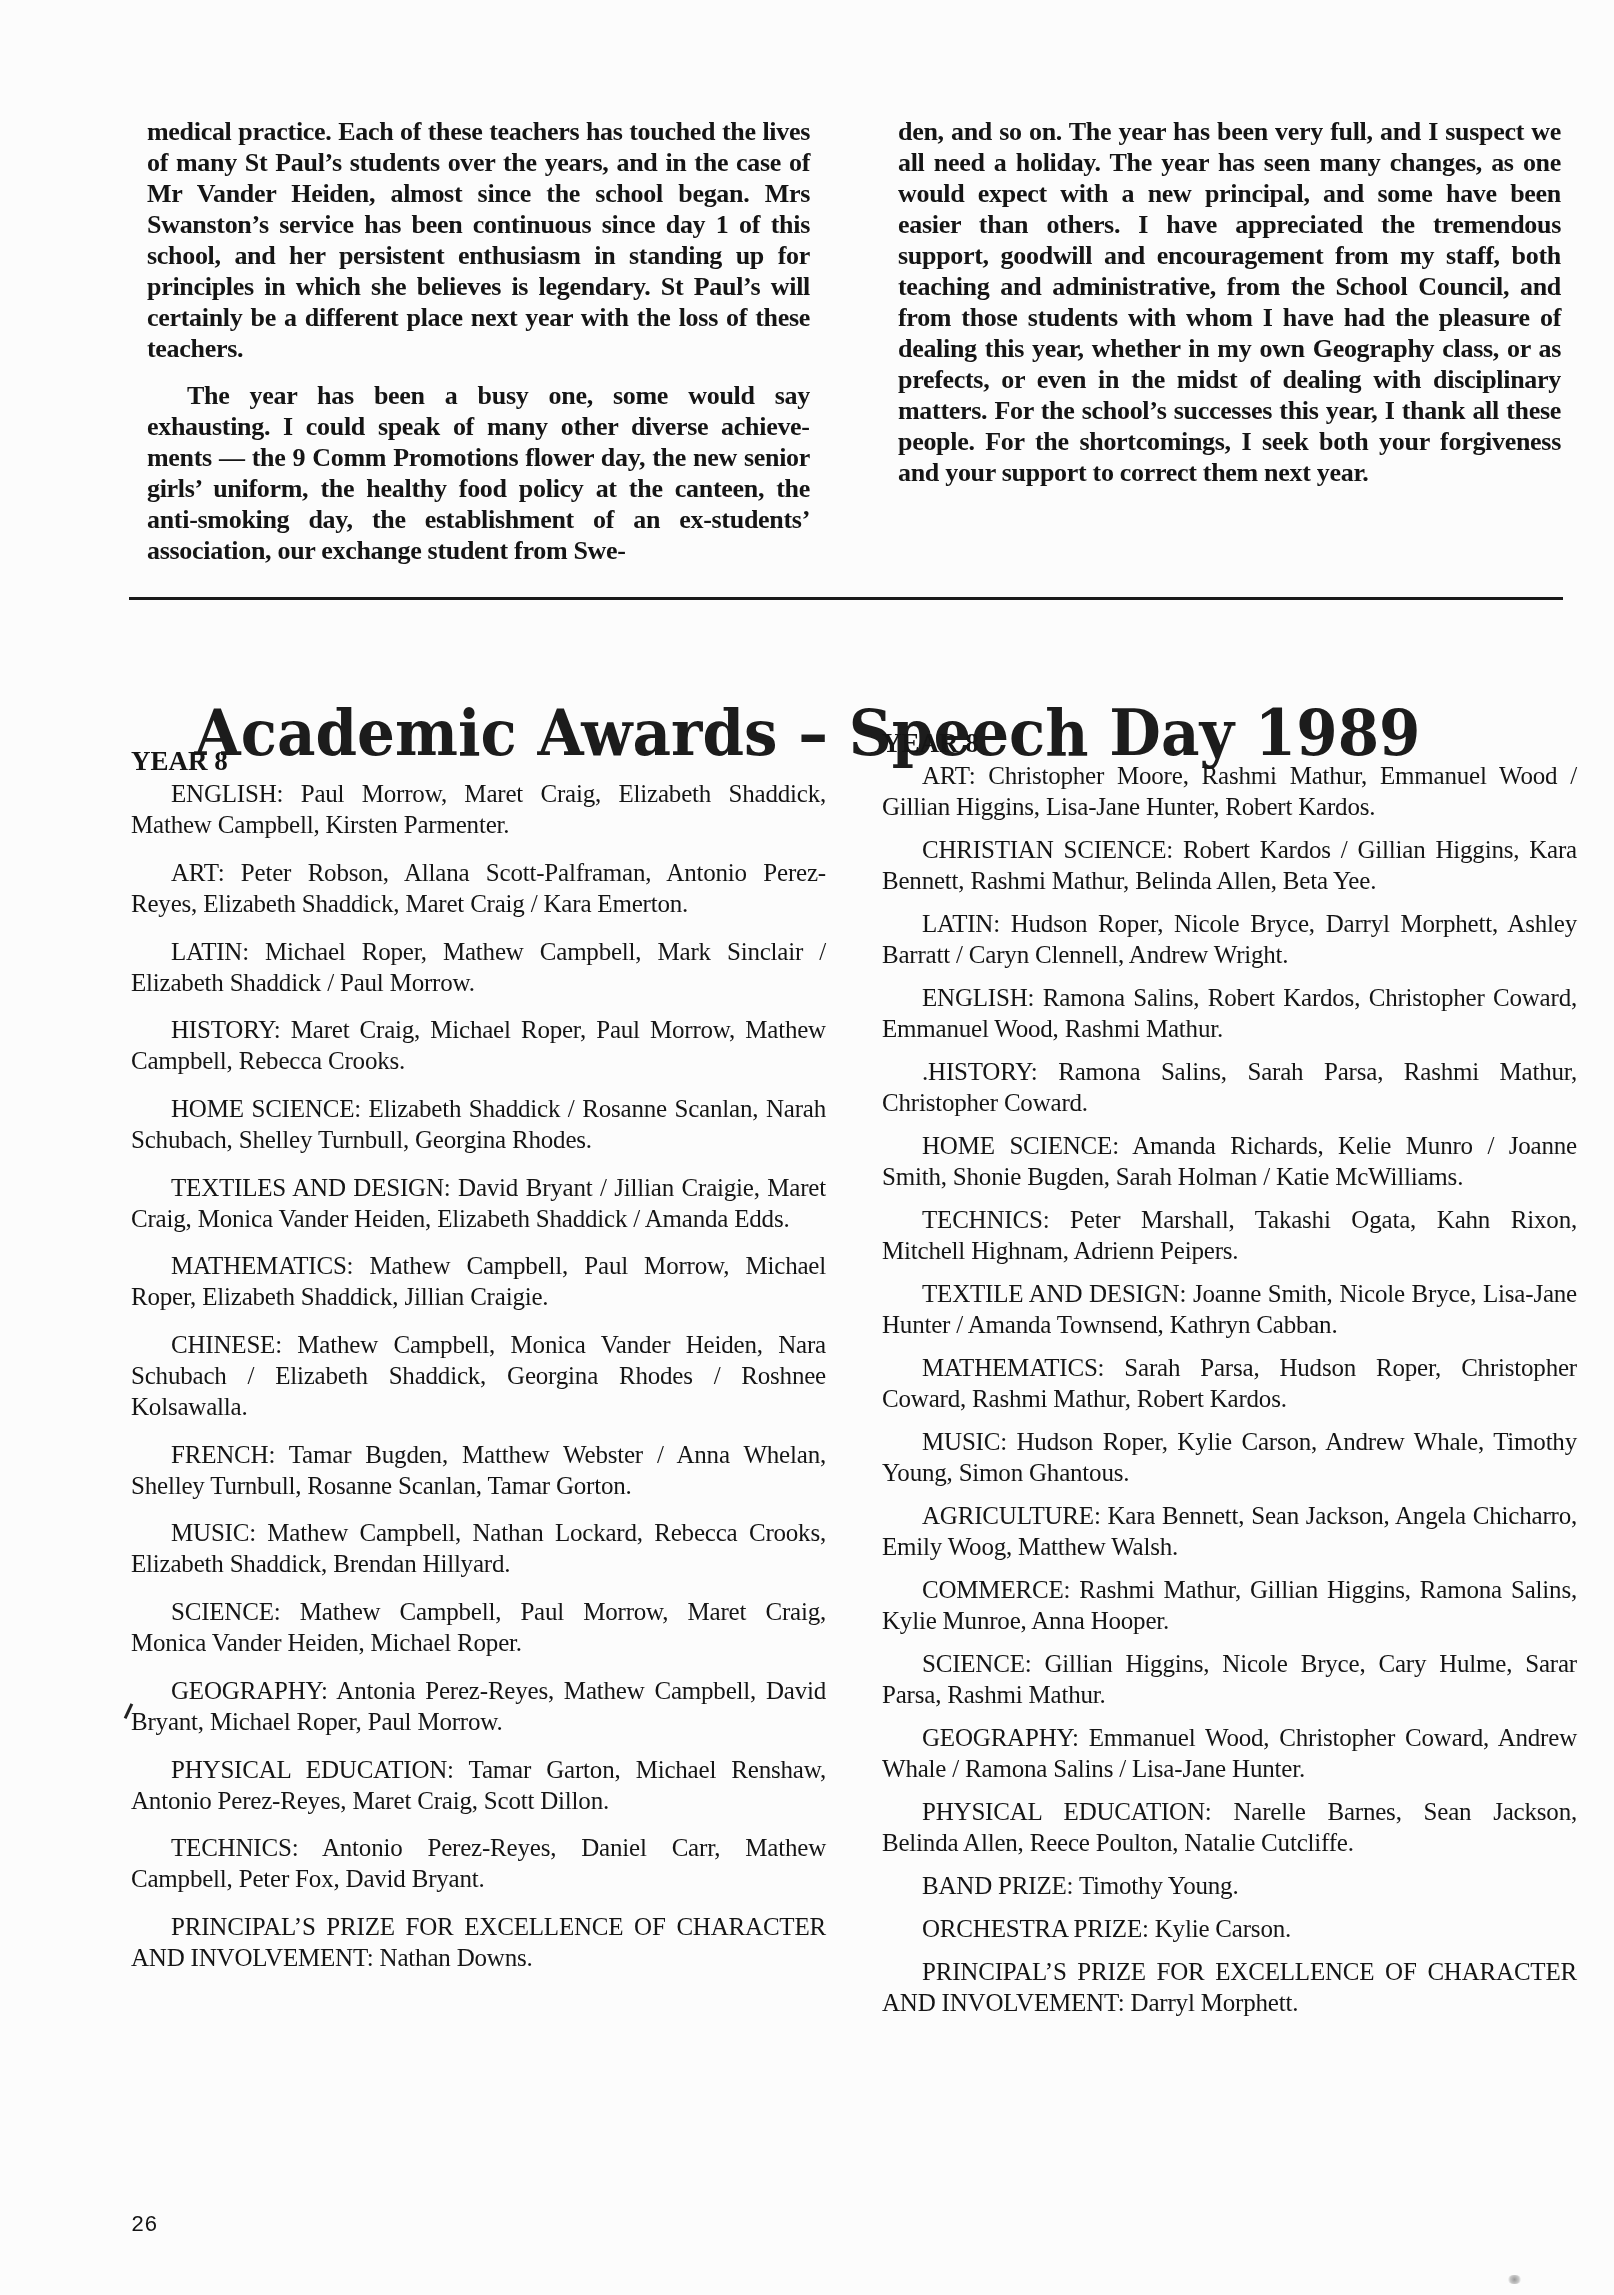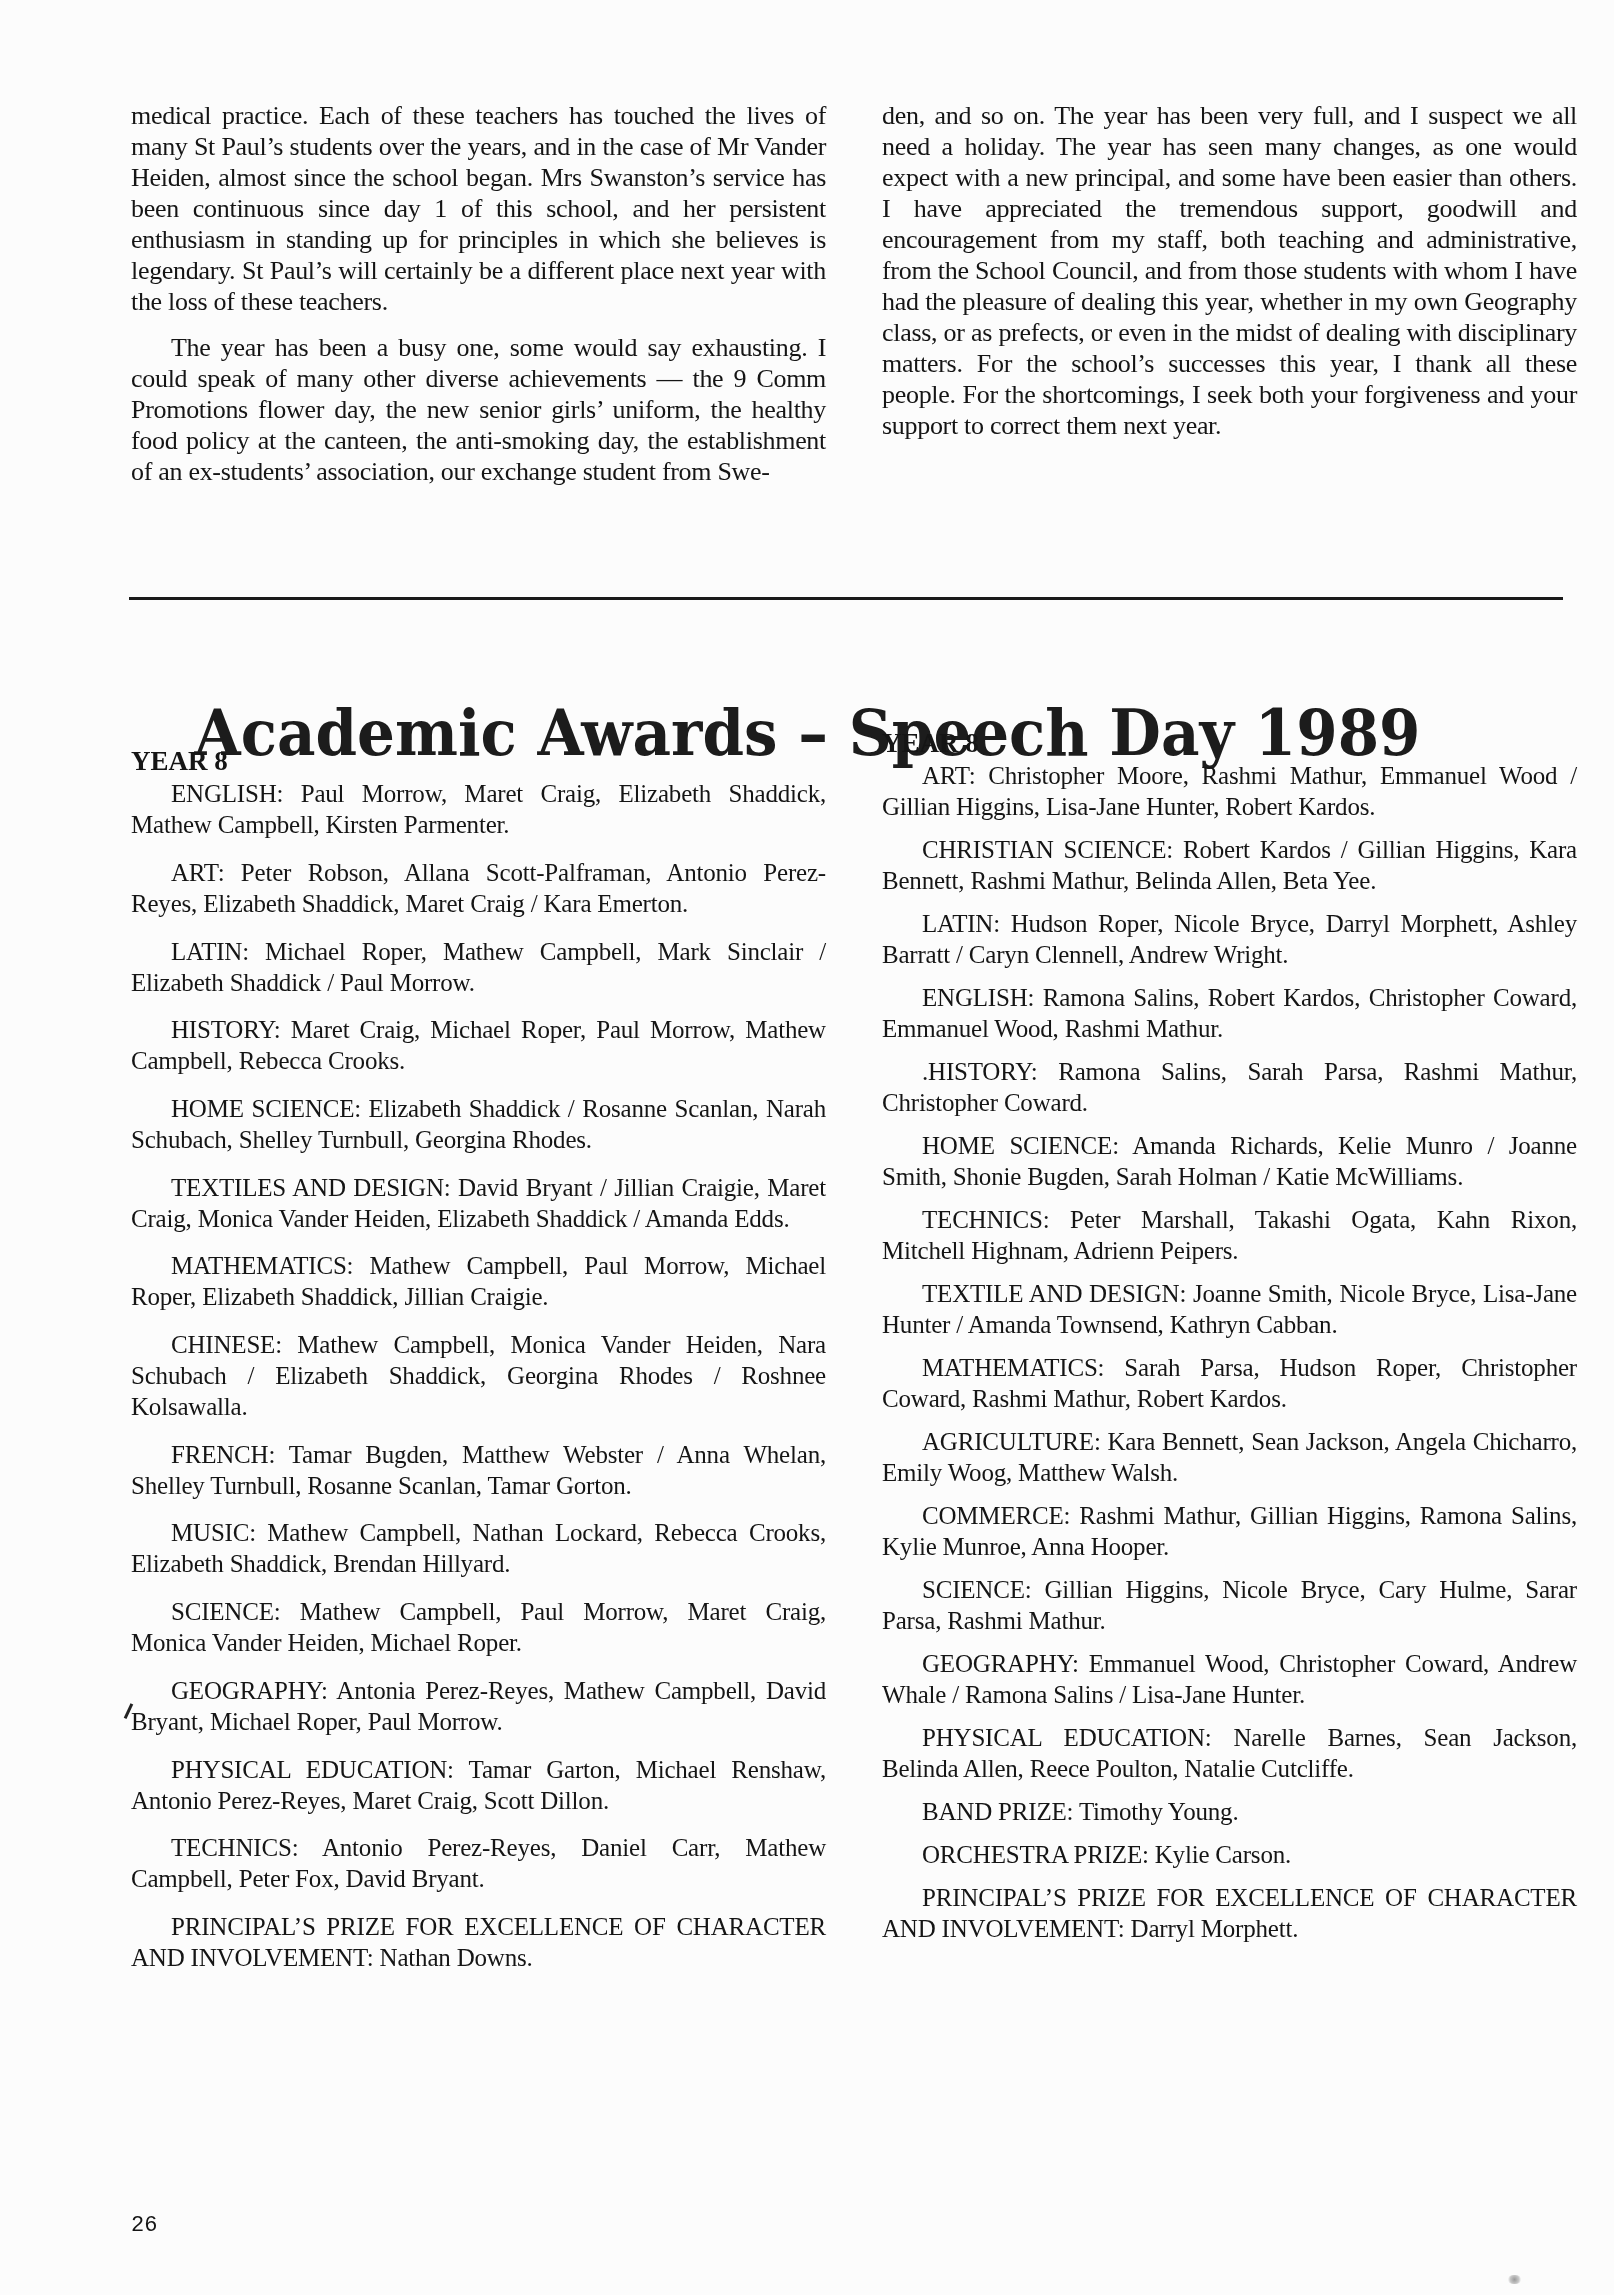--- a/index.html
+++ b/index.html
@@ -8,21 +8,21 @@
 
     .body-text {
       font-family: "Liberation Serif", serif;
       font-size: 26px;
       line-height: 31px;
       letter-spacing: -0.3px;
       text-align: justify;
       hyphens: manual;
       margin: 0;
     }
-    .body-text p { margin: 0; }
+    .body-text p { margin: 16px; font-weight: bold; }
     .indent { text-indent: 40px; }
 
     .col { position: absolute; width: 695px; }
     #intro-left { left: 131px; top: 100px; }
     #intro-left p + p { margin-top: 14.7px; }
     #intro-right { left: 882px; top: 100px; }
 
     .rule { position: absolute; left: 129px; top: 597px; width: 1434px; height: 3.3px; background: #1a1a1a; }
 
     .title {
@@ -116,20 +116,21 @@
     <div id="year8-list">
         <p class="award"><span class="subject">ART:</span> <span>Christopher Moore, Rashmi Mathur, Emmanuel Wood / Gillian Higgins, Lisa-Jane Hunter, Robert Kar­dos.</span></p>
         <p class="award"><span class="subject">CHRISTIAN SCIENCE:</span> <span>Robert Kardos / Gillian Hig­gins, Kara Bennett, Rashmi Mathur, Belinda Allen, Beta Yee.</span></p>
         <p class="award"><span class="subject">LATIN:</span> <span>Hudson Roper, Nicole Bryce, Darryl Mor­phett, Ashley Barratt / Caryn Clennell, Andrew Wright.</span></p>
         <p class="award"><span class="subject">ENGLISH:</span> <span>Ramona Salins, Robert Kardos, Christo­pher Coward, Emmanuel Wood, Rashmi Mathur.</span></p>
         <p class="award"><span class="subject">.HISTORY:</span> <span>Ramona Salins, Sarah Parsa, Rashmi Ma­thur, Christopher Coward.</span></p>
         <p class="award"><span class="subject">HOME SCIENCE:</span> <span>Amanda Richards, Kelie Munro / Joanne Smith, Shonie Bugden, Sarah Holman / Katie McWilliams.</span></p>
         <p class="award"><span class="subject">TECHNICS:</span> <span>Peter Marshall, Takashi Ogata, Kahn Rixon, Mitchell Highnam, Adrienn Peipers.</span></p>
         <p class="award"><span class="subject">TEXTILE AND DESIGN:</span> <span>Joanne Smith, Nicole Bryce, Lisa-Jane Hunter / Amanda Townsend, Kathryn Cabban.</span></p>
         <p class="award"><span class="subject">MATHEMATICS:</span> <span>Sarah Parsa, Hudson Roper, Chris­topher Coward, Rashmi Mathur, Robert Kardos.</span></p>
+        <p class="award"><span class="subject">MUSIC:</span> <span>Hudson Roper, Kylie Carson, Andrew Whale, Timothy Young, Simon Ghantous.</span></p>
         <p class="award"><span class="subject">AGRICULTURE:</span> <span>Kara Bennett, Sean Jackson, Angela Chicharro, Emily Woog, Matthew Walsh.</span></p>
         <p class="award"><span class="subject">COMMERCE:</span> <span>Rashmi Mathur, Gillian Higgins, Ra­mona Salins, Kylie Munroe, Anna Hooper.</span></p>
         <p class="award"><span class="subject">SCIENCE:</span> <span>Gillian Higgins, Nicole Bryce, Cary Hulme, Sarar Parsa, Rashmi Mathur.</span></p>
         <p class="award"><span class="subject">GEOGRAPHY:</span> <span>Emmanuel Wood, Christopher Cow­ard, Andrew Whale / Ramona Salins / Lisa-Jane Hunter.</span></p>
         <p class="award"><span class="subject">PHYSICAL EDUCATION:</span> <span>Narelle Barnes, Sean Jack­son, Belinda Allen, Reece Poulton, Natalie Cutcliffe.</span></p>
         <p class="award"><span class="subject">BAND PRIZE:</span> <span>Timothy Young.</span></p>
         <p class="award"><span class="subject">ORCHESTRA PRIZE:</span> <span>Kylie Carson.</span></p>
         <p class="award"><span class="subject">PRINCIPAL’S PRIZE FOR EXCELLENCE OF CHARACTER AND INVOLVEMENT:</span> <span>Darryl Morphett.</span></p>
       </div>
   </div>

